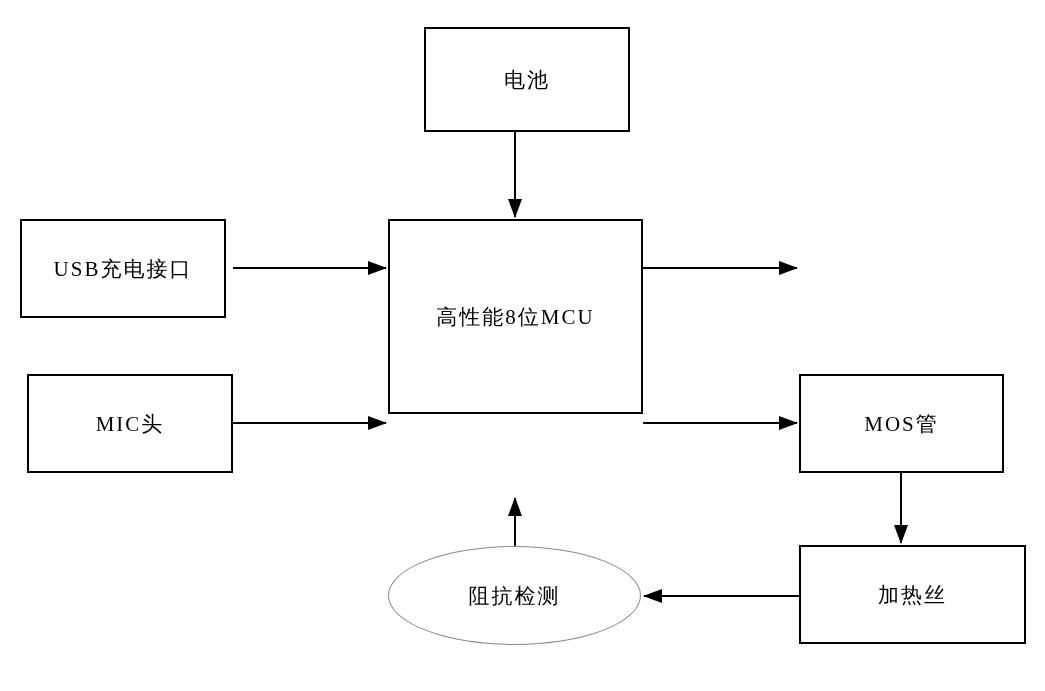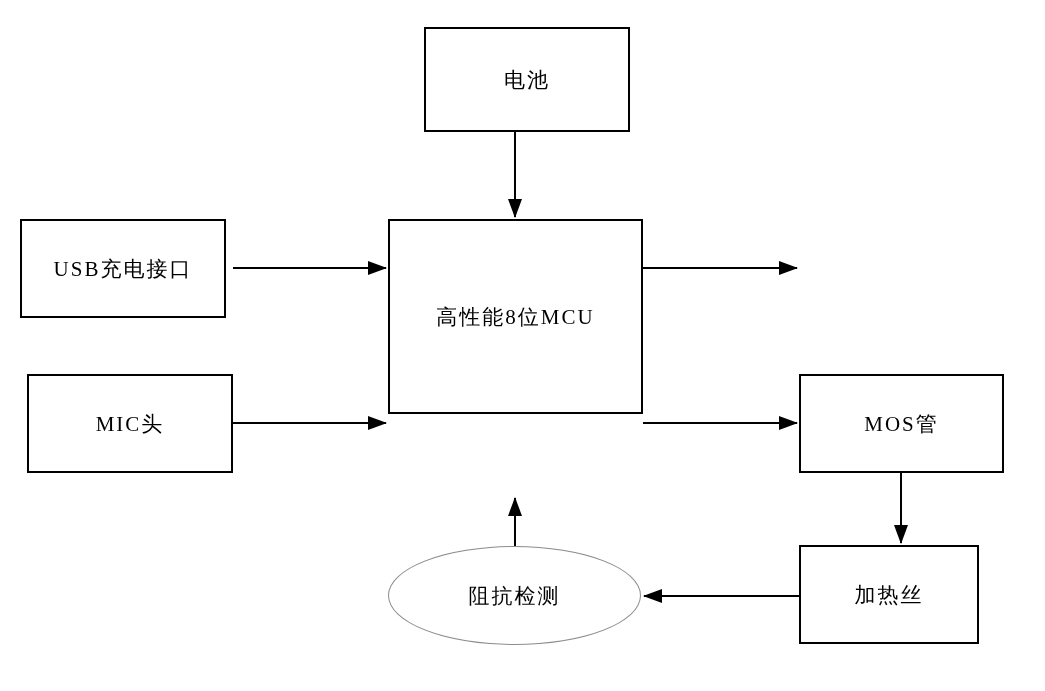--- a/index.html
+++ b/index.html
@@ -32,21 +32,21 @@
     border-radius: 50%;
     font-family: Liberation Mono, monospace;
   }
   
   #node-battery   { left: 424px; top: 27px;  width: 206px; height: 105px; }
   #node-usb       { left: 20px;  top: 219px; width: 206px; height: 99px;  }
   #node-mic       { left: 27px;  top: 374px; width: 206px; height: 99px;  }
   #node-mcu       { left: 388px; top: 219px; width: 255px; height: 195px; }
   #node-led       { left: 799px; top: 218px; width: 205px; height: 100px; }
   #node-mos       { left: 799px; top: 374px; width: 205px; height: 99px;  }
-  #node-heater    { left: 799px; top: 545px; width: 180px; height: 99px; align-items: center;  }
+  #node-heater    { left: 799px; top: 545px; width: 227px; height: 99px; align-items: center;  }
   #node-impedance { left: 388px; top: 546px; width: 253px; height: 99px;  }
   svg.edges {
     position: absolute;
     left: 0; top: 0;
     width: 1045px;
     height: 691px;
     z-index: 1;
   }
   svg.edges line {
     stroke: #000000;

